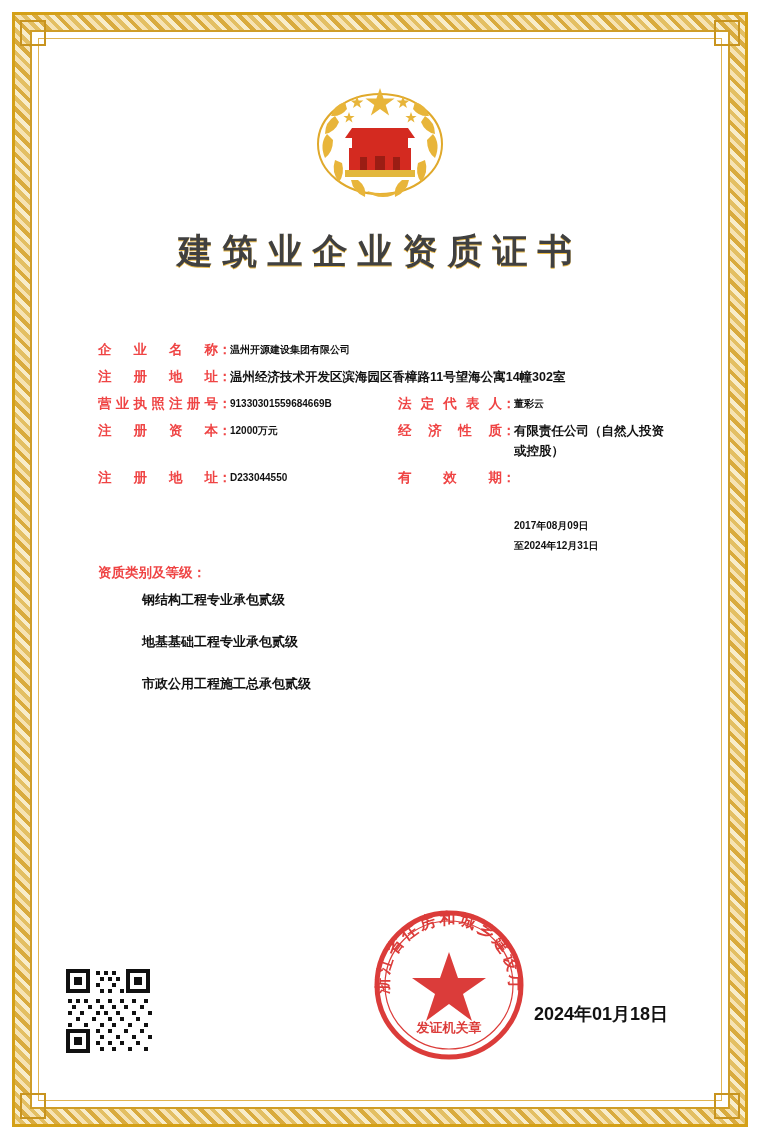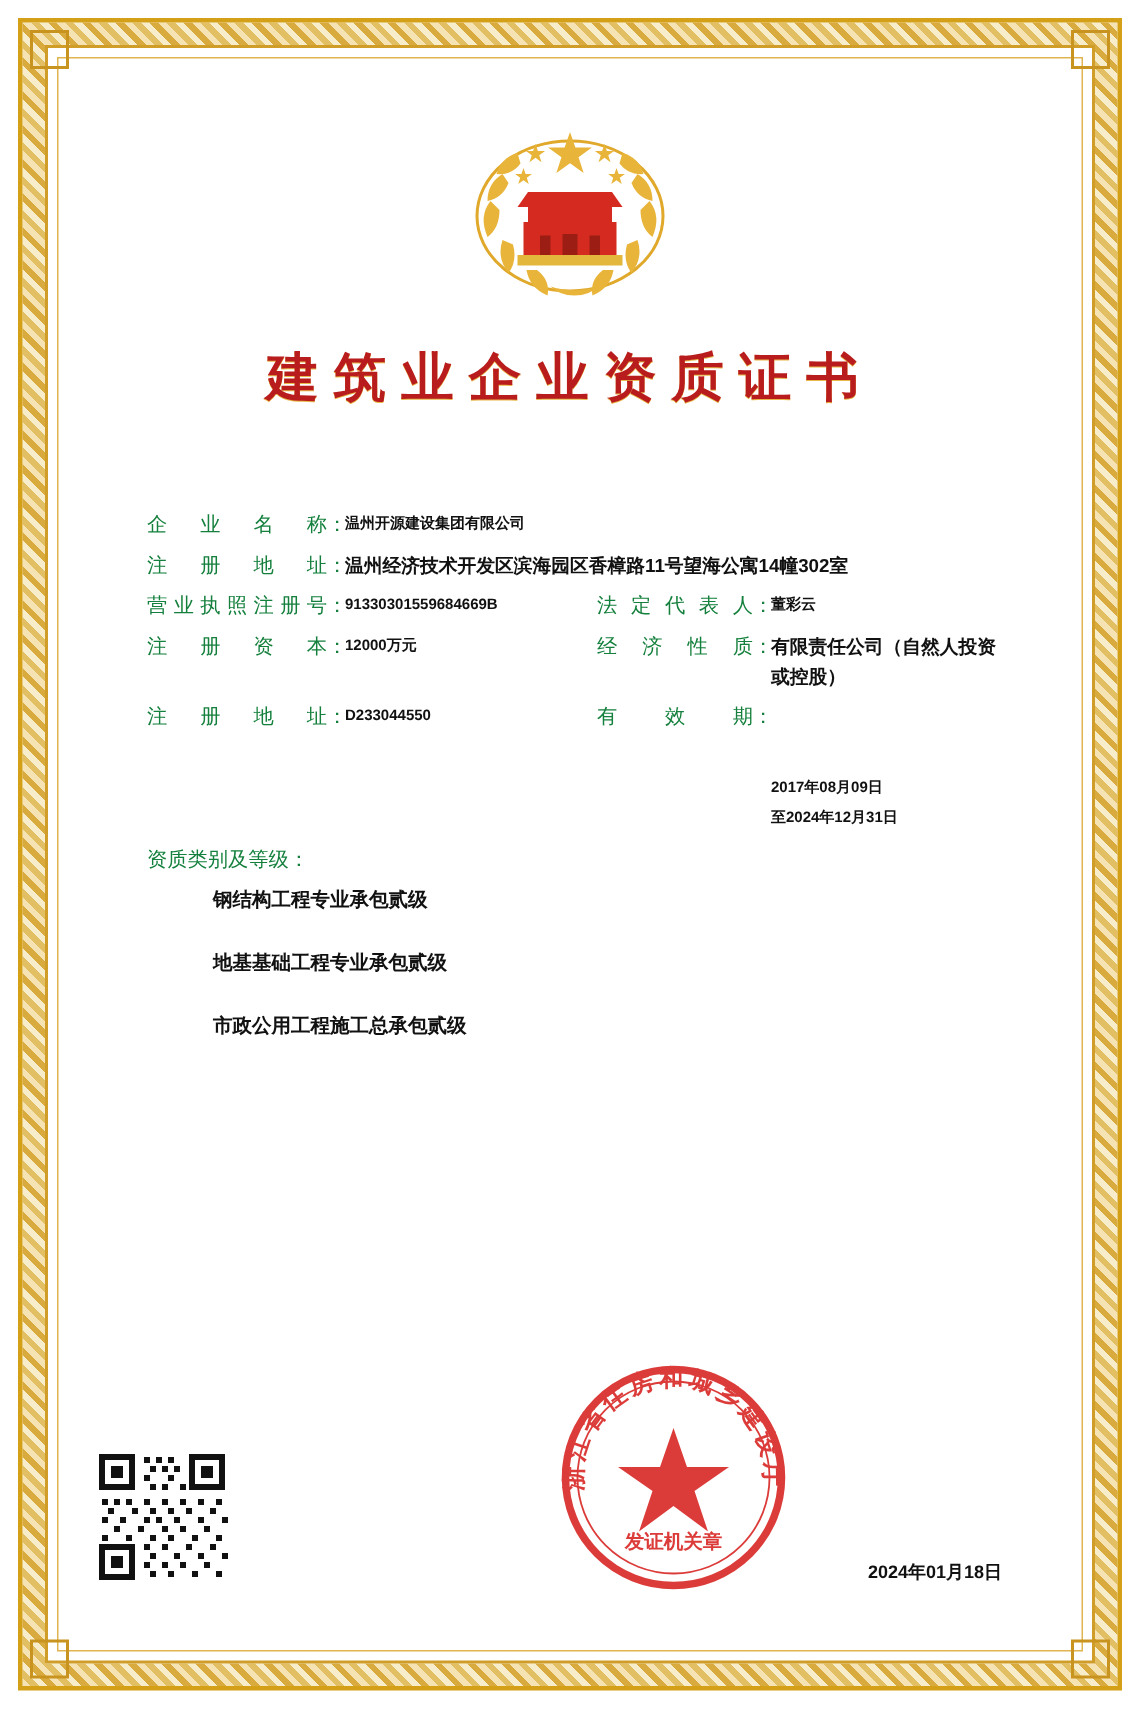--- a/index.html
+++ b/index.html
@@ -75,21 +75,21 @@
   
   .title {
     position: absolute;
     left: 0; right: 0;
     top: 228px;
     text-align: center;
     font-family: "DejaVu Serif", "Liberation Serif", serif;
     font-size: 35px;
     font-weight: 700;
     letter-spacing: 10px;
-    color: #b91c1c;
+    color: #404040;
     text-shadow: 0 1px 0 #e8b94a;
   }
 
   
   .fields {
     position: absolute;
     left: 98px;
     top: 340px;
     width: 580px;
     font-size: 13.5px;
@@ -99,22 +99,22 @@
     display: flex;
     align-items: flex-start;
     margin-bottom: 7px;
   }
   .label {
     width: 120px;
     flex: 0 0 120px;
     text-align: justify;
     text-align-last: justify;
     font-size: 13.5px;
-    font-weight: 400;
-    color: #15803d;
+    font-weight: 700;
+    color: #ef4444;
     white-space: nowrap;
   }
   .value {
     font-size: 10px;
     font-weight: 700;
     color: #111;
   }
   .value.small { font-size: 12.5px; }
 
   .two-col {
@@ -151,22 +151,22 @@
     left: 368px;
     top: 904px;
     width: 162px; height: 162px;
   }
   .seal svg { display: block; }
 
   
   .issue-date {
     position: absolute;
     right: 92px;
-    top: 1040px;
-    font-size: 12px;
+    top: 1002px;
+    font-size: 18px;
     font-weight: 700;
     color: #111;
   }
 </style>
 </head>
 <body>
 
 <div class="cert">
 
   <div class="border-outer"></div>

